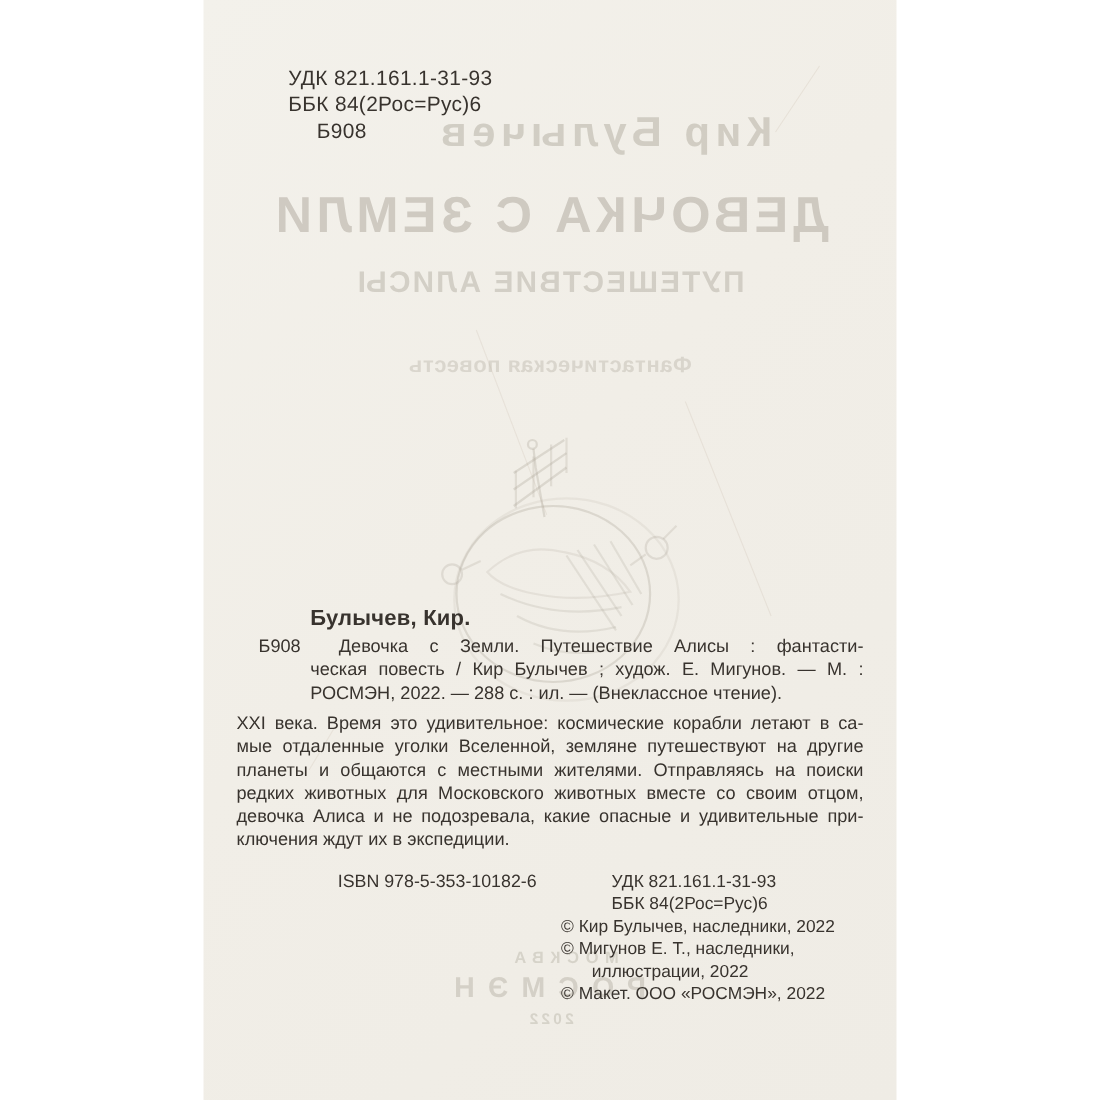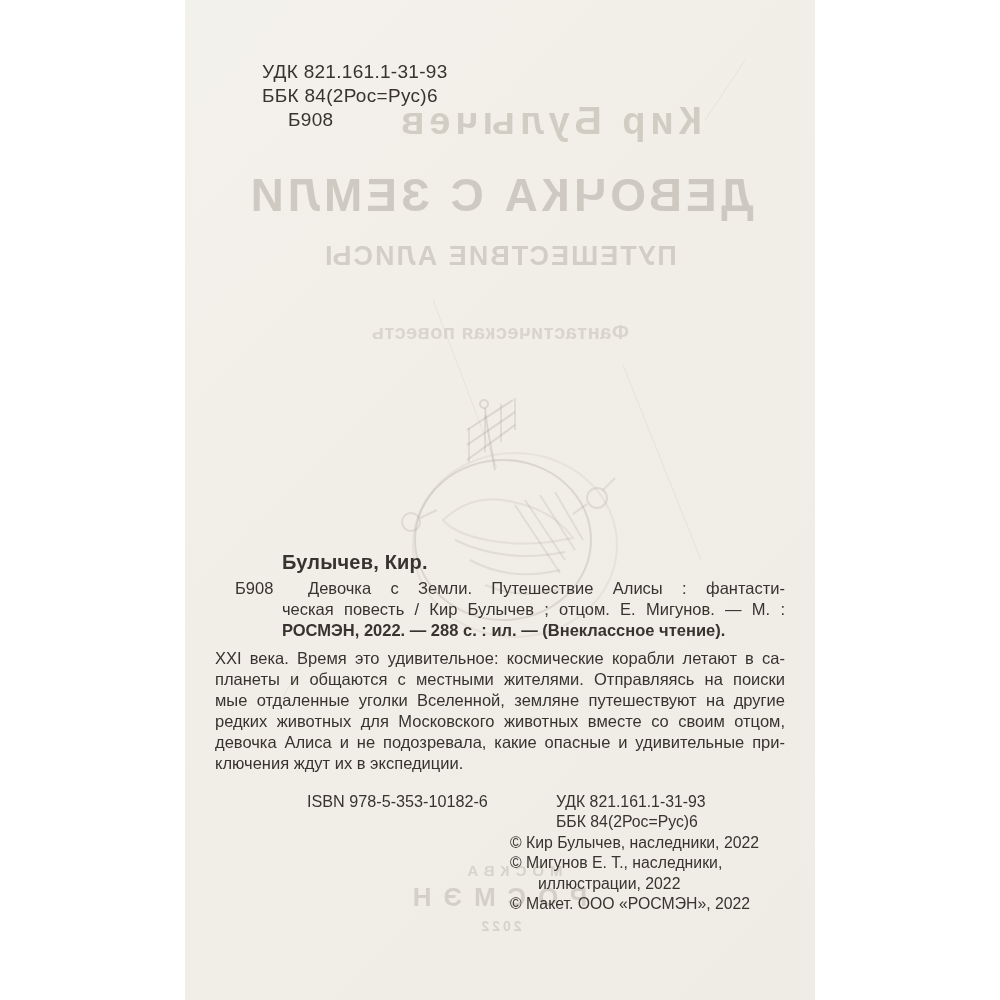--- a/index.html
+++ b/index.html
@@ -17,21 +17,21 @@
   }
   .abs { position: absolute; }
   
   .top-codes { left: 77px; top: 60px; font-size: 19px; line-height: 24px; letter-spacing: .3px; }
   .top-codes .sign { margin-left: 26px; }
   .author-heading { left: 97px; top: 551px; font-size: 20px; font-weight: bold; letter-spacing: .2px; }
   .entry-code { left: 50px; top: 579px; font-size: 16.5px; }
   .bib { left: 97px; top: 578px; width: 503px; font-size: 16.5px; line-height: 21px; }
   .bib .l { text-align: justify; text-align-last: justify; }
   .bib .l.first { padding-left: 26px; }
-  .bib .l.last { text-align: left; text-align-last: left; font-weight: bold; }
+  .bib .l.last { text-align: left; text-align-last: left; }
   .annotation { left: 30px; top: 648px; width: 570px; font-size: 16.5px; line-height: 21px; }
   .annotation .l { text-align: justify; text-align-last: justify; }
   .annotation .l.first { text-indent: 78px; }
   .annotation .l.last { text-align: right; text-align-last: left; }
   .isbn { left: 122px; top: 792px; font-size: 16.2px; }
   .copyright { left: 325px; top: 792px; font-size: 15.8px; line-height: 20.4px; }
   .copyright .code-l { margin-left: 46px; }
   .copyright .indent { margin-left: 28px; }
   
   .mirror { transform: scaleX(-1); text-align: center; pointer-events: none; }
@@ -94,28 +94,28 @@
     <div class="abs top-codes">
       <div>УДК 821.161.1-31-93</div>
       <div>ББК 84(2Рос=Рус)6</div>
       <div class="sign">Б908</div>
     </div>
 
     <div class="abs author-heading">Булычев, Кир.</div>
     <div class="abs entry-code">Б908</div>
     <div class="abs bib">
       <div class="l first">Девочка с Земли. Путешествие Алисы : фантасти-</div>
-      <div class="l">ческая повесть / Кир Булычев ; отцом. Е. Мигунов. — М. :</div>
+      <div class="l">ческая повесть / Кир Булычев ; худож. Е. Мигунов. — М. :</div>
       <div class="l last">РОСМЭН, 2022. — 288 с. : ил. — (Внеклассное чтение).</div>
     </div>
 
     <div class="abs annotation">
       <div class="l">XXI века. Время это удивительное: космические корабли летают в са-</div>
+      <div class="l">мые отдаленные уголки Вселенной, земляне путешествуют на другие</div>
       <div class="l">планеты и общаются с местными жителями. Отправляясь на поиски</div>
-      <div class="l">мые отдаленные уголки Вселенной, земляне путешествуют на другие</div>
       <div class="l">редких животных для Московского животных вместе со своим отцом,</div>
       <div class="l">девочка Алиса и не подозревала, какие опасные и удивительные при-</div>
       <div class="l last">ключения ждут их в экспедиции.</div>
     </div>
 
     <div class="abs isbn">ISBN 978-5-353-10182-6</div>
     <div class="abs copyright">
       <div class="code-l">УДК 821.161.1-31-93</div>
       <div class="code-l">ББК 84(2Рос=Рус)6</div>
       <div>© Кир Булычев, наследники, 2022</div>

